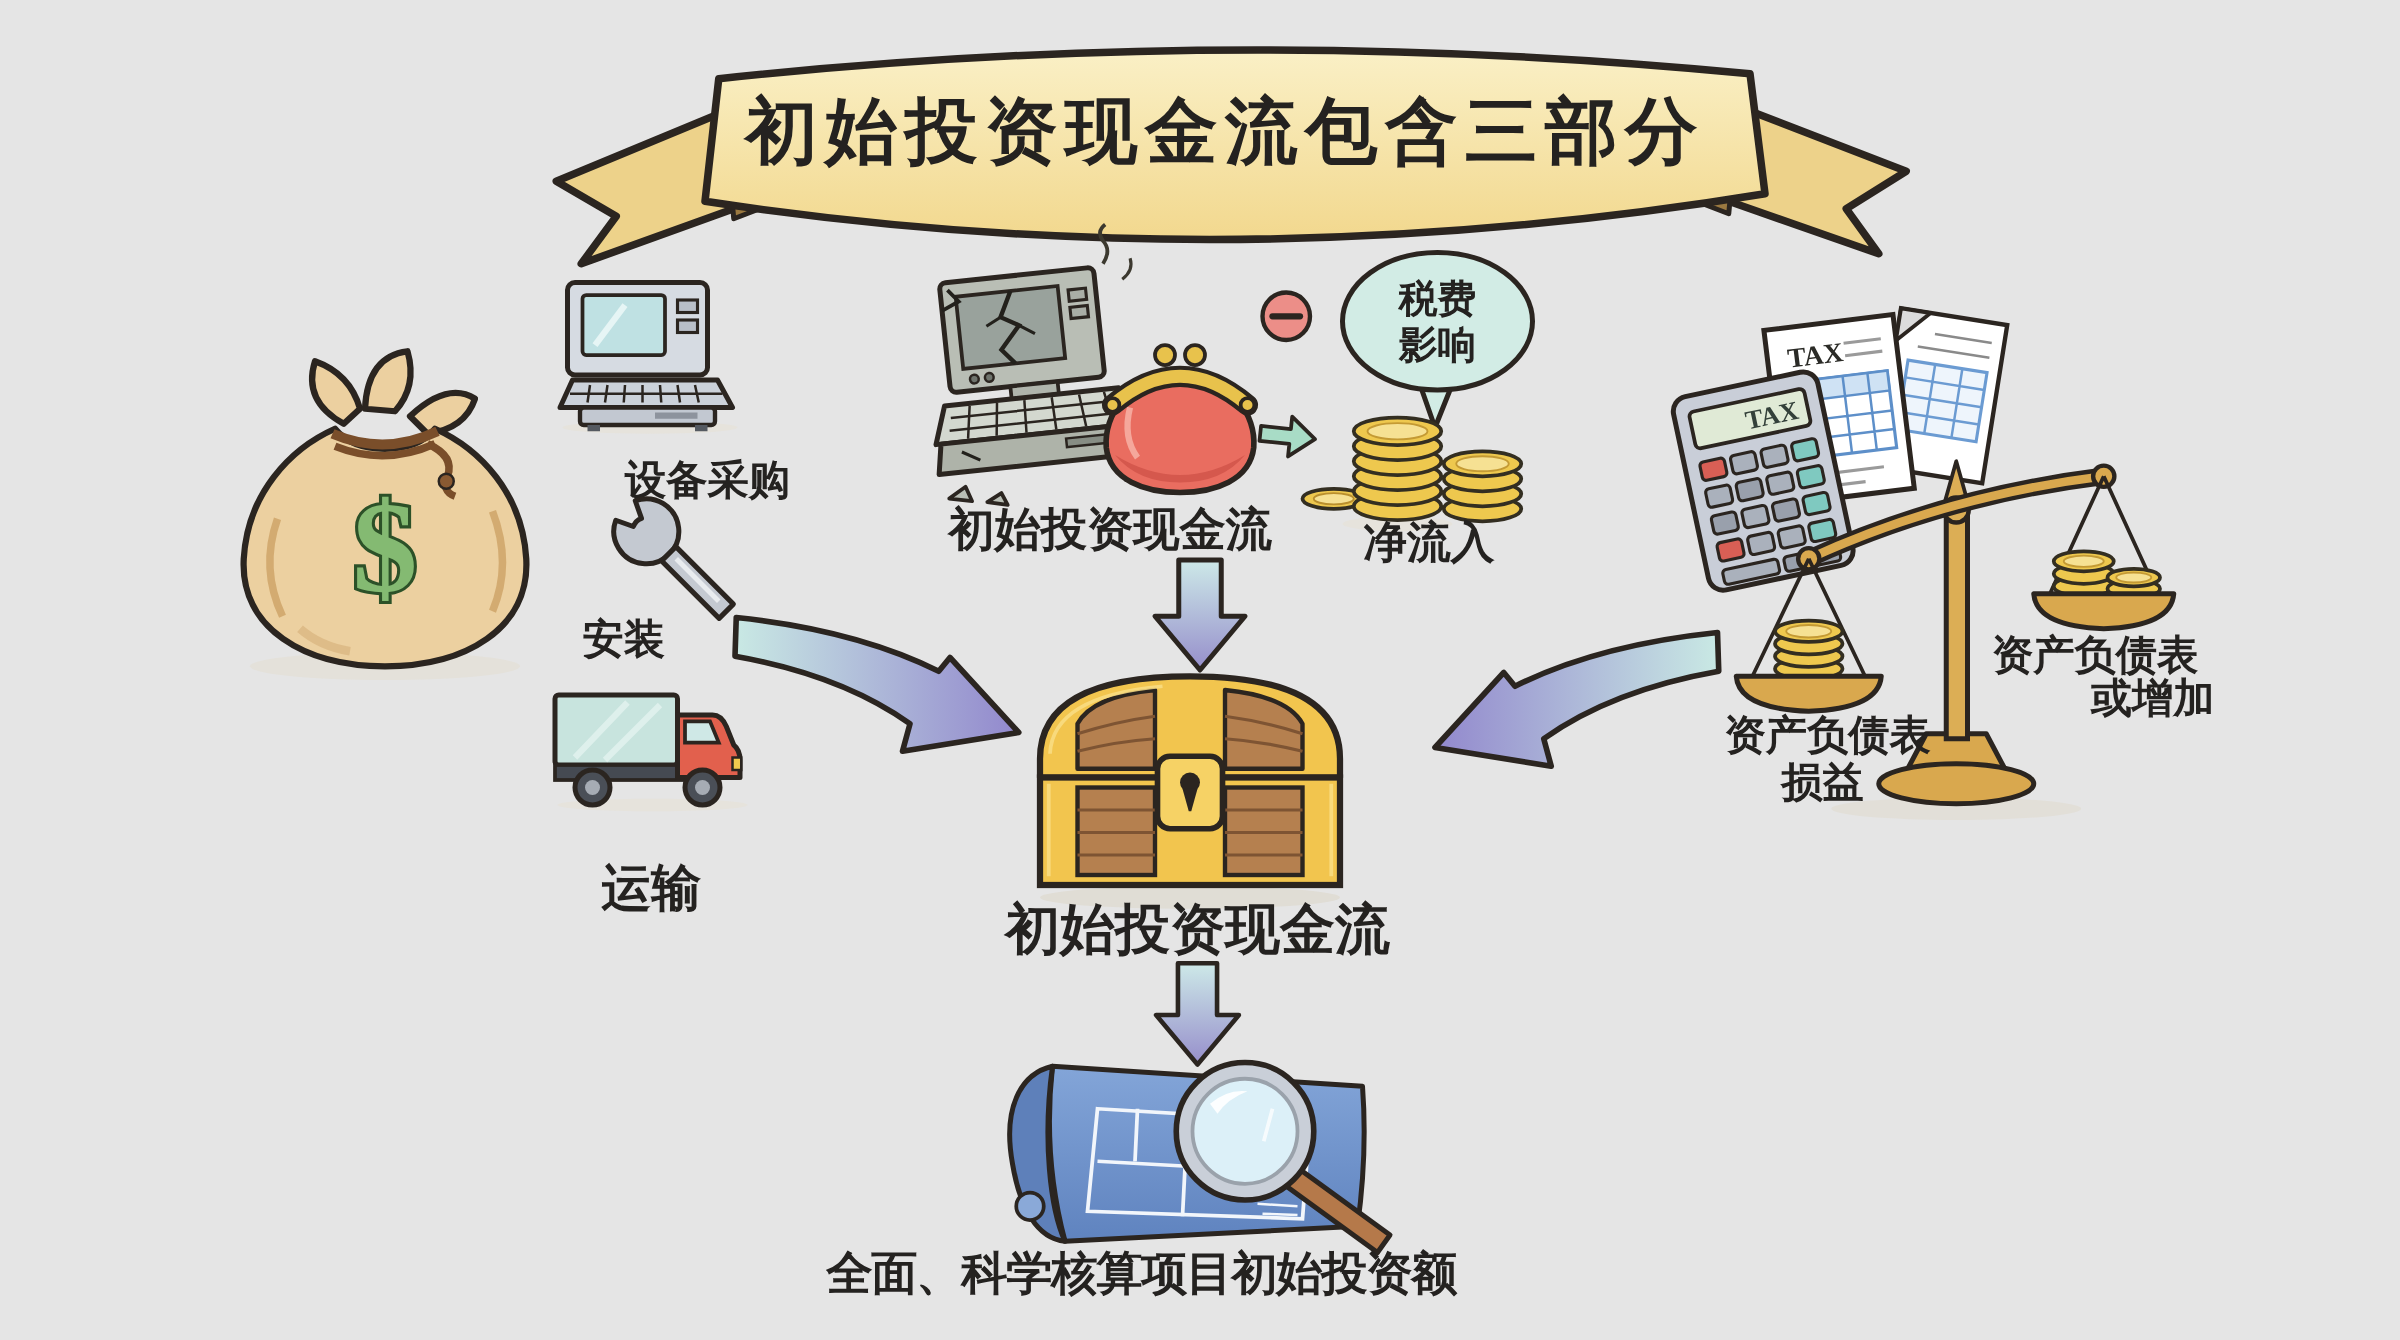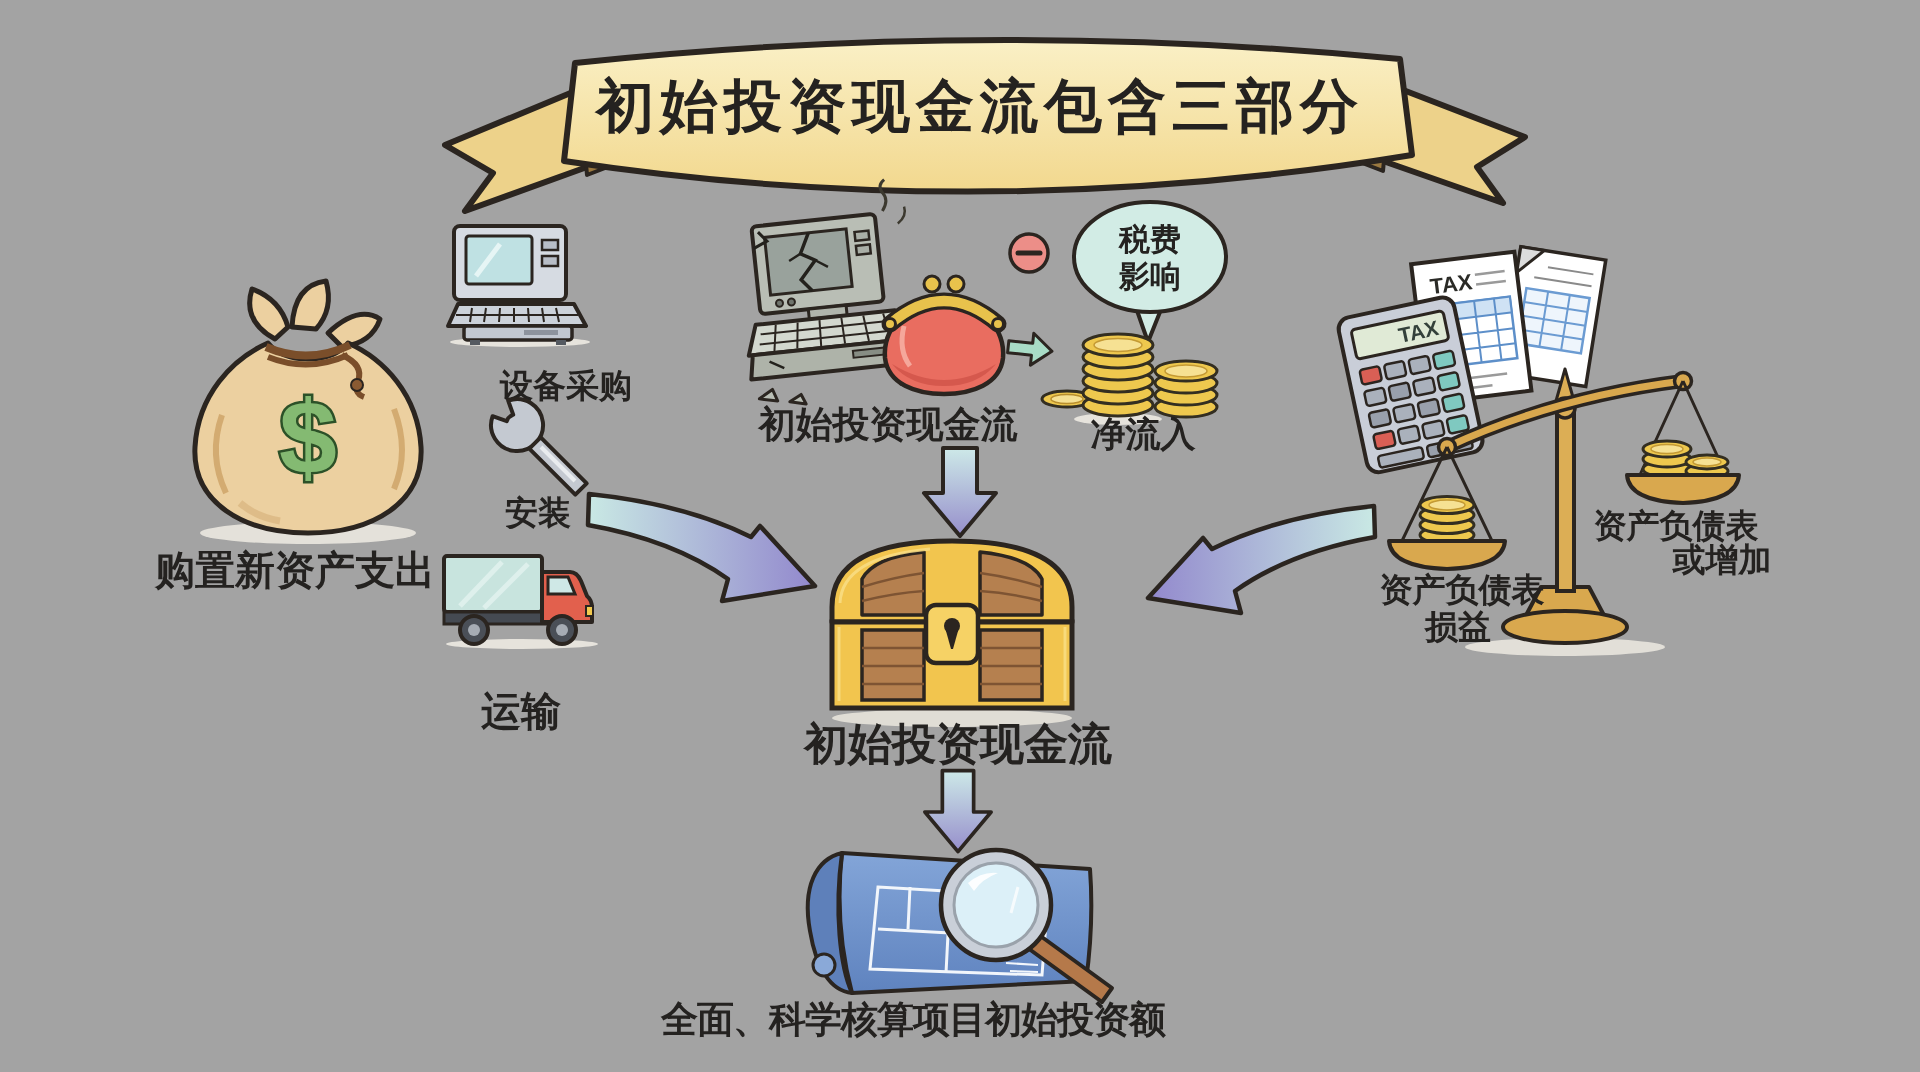--- a/index.html
+++ b/index.html
@@ -1,17 +1,17 @@
 <!DOCTYPE html>
 <html><head>
 <meta charset="utf-8">
 <style>
   html,body{margin:0;padding:0;background:#fcfbf7;}
-  .stage{position:relative;width:1920px;height:1072px;background:#a3a3a3;overflow:hidden;
-         font-family:Liberation Sans, sans-serif;}
+  .stage{position:relative;width:1920px;height:1072px;background:#e5e5e5;overflow:hidden;
+         font-family:Liberation Serif, serif;}
   .abs{position:absolute;}
   .lbl{position:absolute;transform:translate(-50%,-50%);font-weight:700;color:#242220;
        white-space:nowrap;text-align:center;line-height:1.12;}
   svg{display:block;overflow:visible;}
 </style>
 </head>
 <body>
 
 <div class="stage">
 
@@ -58,21 +58,20 @@
       <path d="M42,150 Q28,190 46,228" stroke="#cfa468" stroke-width="6" fill="none" opacity="0.85"></path>
       <path d="M214,144 Q230,186 214,224" stroke="#cfa468" stroke-width="6" fill="none" opacity="0.85"></path>
       <path d="M60,238 Q76,252 100,256" stroke="#d8b47e" stroke-width="7" fill="none" opacity="0.7"></path>
       <path d="M86,82 Q128,100 170,80" stroke="#7a4e2a" stroke-width="8" fill="none"></path>
       <path d="M88,92 Q128,108 168,90" stroke="#7a4e2a" stroke-width="6" fill="none"></path>
       <path d="M162,90 Q184,100 178,116 Q173,128 184,132" stroke="#7a4e2a" stroke-width="6" fill="none"></path>
       <circle cx="177" cy="120" r="6" fill="#8a5a32" stroke="#2b2520" stroke-width="2"></circle>
       <text x="128" y="208" text-anchor="middle" font-size="104" font-weight="bold" fill="#84ba72" stroke="#2c5128" stroke-width="5" paint-order="stroke">$</text>
     </svg>
   </div>
-  <div class="lbl" style="left:295px;top:570px;font-size:40px;">购置新资产支出</div>
 
   <div class="abs" style="left:440px;top:220px;">
     <svg width="160" height="128" viewBox="0 0 160 128">
       <ellipse cx="80" cy="122" rx="70" ry="5" fill="#e6e3dc"></ellipse>
       <rect x="14" y="6" width="112" height="74" rx="6" fill="#d6dbe2" stroke="#2b2520" stroke-width="4"></rect>
       <rect x="26" y="16" width="66" height="48" rx="3" fill="#bfe1e3" stroke="#2b2520" stroke-width="3"></rect>
       <path d="M36,56 L60,24" stroke="#e6f5f5" stroke-width="5" fill="none"></path>
       <rect x="102" y="20" width="16" height="10" fill="#b8bec7" stroke="#2b2520" stroke-width="2.5"></rect>
       <rect x="102" y="36" width="16" height="10" fill="#b8bec7" stroke="#2b2520" stroke-width="2.5"></rect>
       <path d="M18,84 L134,84 L146,106 L8,106 Z" fill="#ccd2da" stroke="#2b2520" stroke-width="4" stroke-linejoin="round"></path>
@@ -85,21 +84,21 @@
   </div>
   <div class="lbl" style="left:518px;top:386px;font-size:33px;margin-left:48px;">设备采购</div>
 
   <div class="abs" style="left:485px;top:393px;">
     <svg width="108" height="108" viewBox="0 0 108 108">
       <path d="M7.6,23.2 L21.7,28.2 A11,11 0 0 1 28.2,21.7 L23.2,7.6 A26,26 0 1 1 7.6,23.2 Z" fill="#c4c9d1" stroke="#2b2520" stroke-width="4" stroke-linejoin="round"></path>
       <path d="M55.7,44.3 L101.7,90.3 L90.3,101.7 L44.3,55.7 Z" fill="#c4c9d1" stroke="#2b2520" stroke-width="4" stroke-linejoin="round"></path>
       <path d="M56,54 L90,88" stroke="#e9ecef" stroke-width="4" fill="none"></path>
     </svg>
   </div>
-  <div class="lbl" style="left:538px;top:513px;font-size:33px;text-align:center;">安装</div>
+  <div class="lbl" style="left:499px;top:513px;font-size:33px;text-align:center;">安装</div>
 
   <div class="abs" style="left:440px;top:550px;">
     <svg width="165" height="100" viewBox="0 0 165 100">
       <ellipse cx="82" cy="94" rx="76" ry="5" fill="#e6e3dc"></ellipse>
       <rect x="4" y="6" width="98" height="56" rx="3" fill="#c8e4de" stroke="#2b2520" stroke-width="4"></rect>
       <path d="M20,56 L62,12 M44,58 L88,14" stroke="#def0ec" stroke-width="5" fill="none"></path>
       <rect x="4" y="62" width="104" height="12" fill="#454a52" stroke="#2b2520" stroke-width="3"></rect>
       <path d="M102,22 L130,22 Q137,22 141,31 L147,46 Q152,50 152,58 L152,72 L102,72 Z" fill="#e2604d" stroke="#2b2520" stroke-width="4" stroke-linejoin="round"></path>
       <path d="M108,27 L128,27 L135,44 L108,44 Z" fill="#cfe8e6" stroke="#2b2520" stroke-width="3"></path>
       <rect x="146" y="56" width="7" height="10" fill="#f2c94e" stroke="#2b2520" stroke-width="2"></rect>

